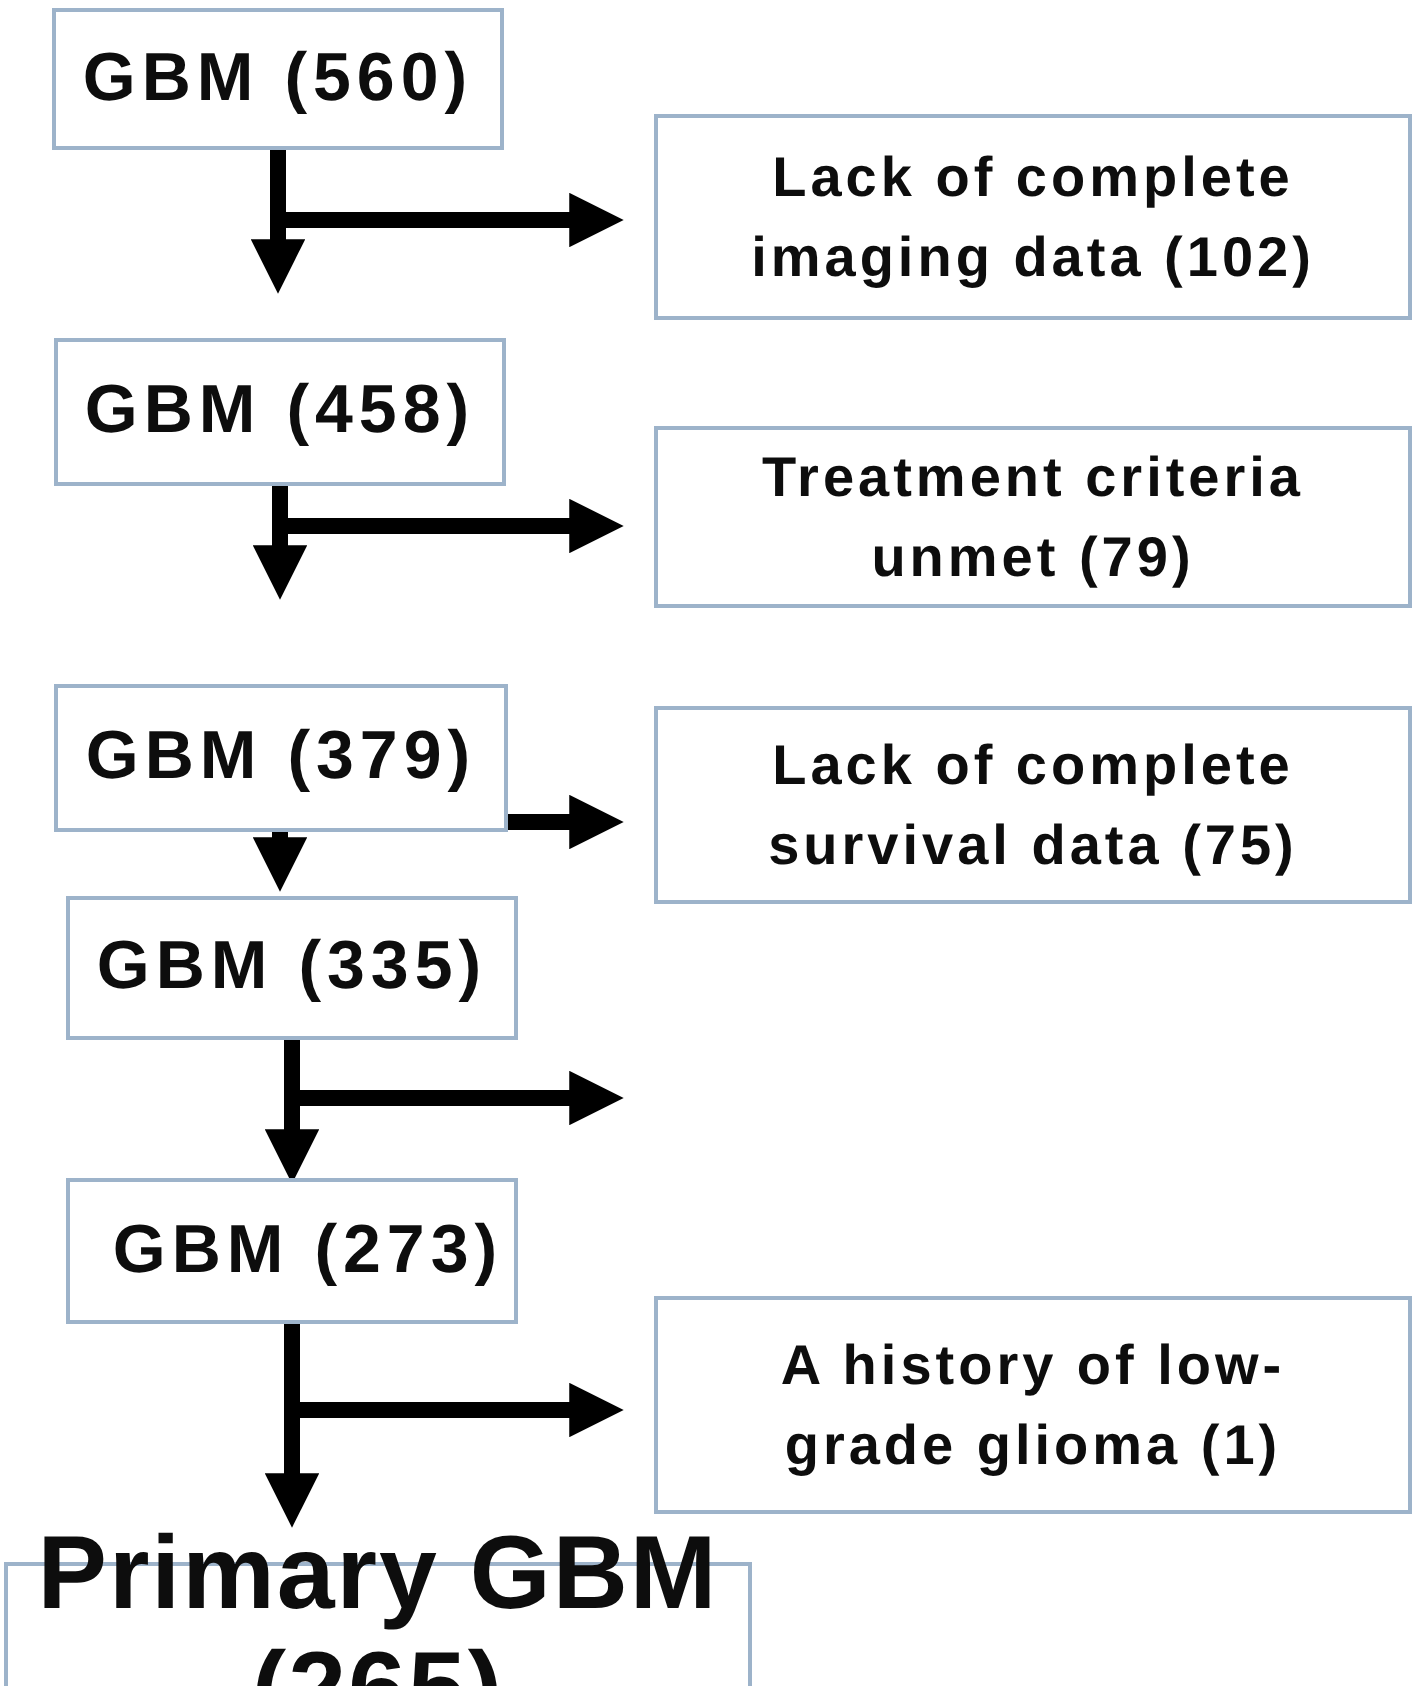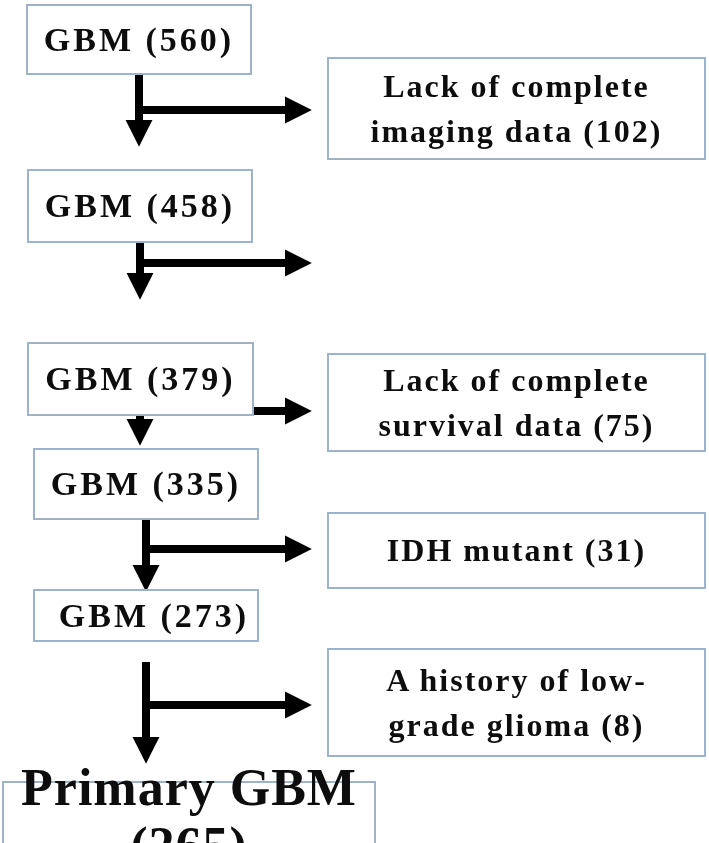--- a/index.html
+++ b/index.html
@@ -5,21 +5,21 @@
   html, body {
     margin: 0;
     padding: 0;
     background: #ffffff;
   }
   .stage {
     position: relative;
     width: 709px;
     height: 843px;
     background: #ffffff;
-    font-family: Liberation Serif, serif;
+    font-family: Liberation Sans, sans-serif;
     overflow: hidden;
   }
   .arrows-layer {
     position: absolute;
     left: 0;
     top: 0;
     width: 709px;
     height: 843px;
     z-index: 1;
   }
@@ -36,37 +36,37 @@
     color: #0d0d0d;
     white-space: pre-line;
     z-index: 2;
   }
   .flow-box {
     font-size: 34px;
     letter-spacing: 3px;
     line-height: 1.1;
   }
   .exclusion-box {
-    font-size: 32px;
+    font-size: 28px;
     letter-spacing: 2px;
     line-height: 1.4;
     text-align: center;
   }
   .final-box {
     font-size: 52px;
     letter-spacing: 1px;
     line-height: 1.1;
     margin-top: 14px;
   }
   
   .b1 { left: 26px;  top: 4px;   width: 226px; height: 71px; }
   .b2 { left: 27px;  top: 151px; width: 226px; height: 74px; margin-top: 18px; }
   .b3 { left: 27px;  top: 302px; width: 227px; height: 74px; margin-top: 40px; }
   .b4 { left: 33px;  top: 448px; width: 226px; height: 72px; }
-  .b5 { left: 33px;  top: 589px; width: 226px; height: 53px; padding-left: 16px; }
+  .b5 { left: 33px;  top: 589px; width: 226px; height: 73px; padding-left: 16px; }
   .b6 { left: 2px;   top: 767px; width: 374px; height: 71px; }
   
   .r1 { left: 327px; top: 57px;  width: 379px; height: 103px; }
   .r2 { left: 327px; top: 213px; width: 379px; height: 91px; }
   .r3 { left: 327px; top: 353px; width: 379px; height: 99px; }
   .r4 { left: 327px; top: 512px; width: 379px; height: 77px; }
   .r5 { left: 327px; top: 648px; width: 379px; height: 109px; }
 </style>
 </head>
 <body>
@@ -109,25 +109,26 @@
     <span>GBM (273)</span>
   </div>
   <div class="box final-box b6">
     <span>Primary GBM (265)</span>
   </div>
 
   <div class="box exclusion-box r1">
     <span>Lack of complete
 imaging data (102)</span>
   </div>
+  <div class="box exclusion-box r2">
+    <span>Treatment criteria
+unmet (79)</span>
+  </div>
   <div class="box exclusion-box r3">
     <span>Lack of complete
 survival data (75)</span>
   </div>
-  <div class="box exclusion-box r4">
-    <span>IDH mutant (31)</span>
-  </div>
   <div class="box exclusion-box r5">
     <span>A history of low-
-grade glioma (8)</span>
+grade glioma (1)</span>
   </div>
 
 </div>
 
 </body></html>

